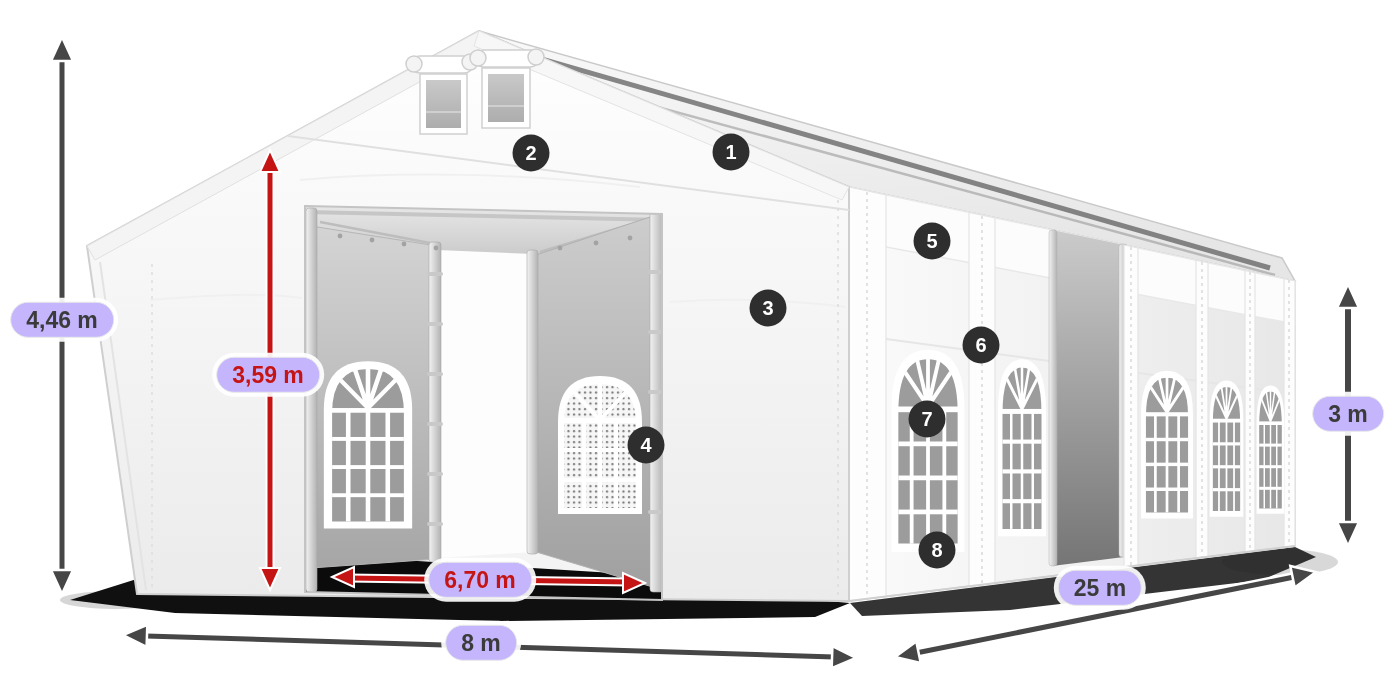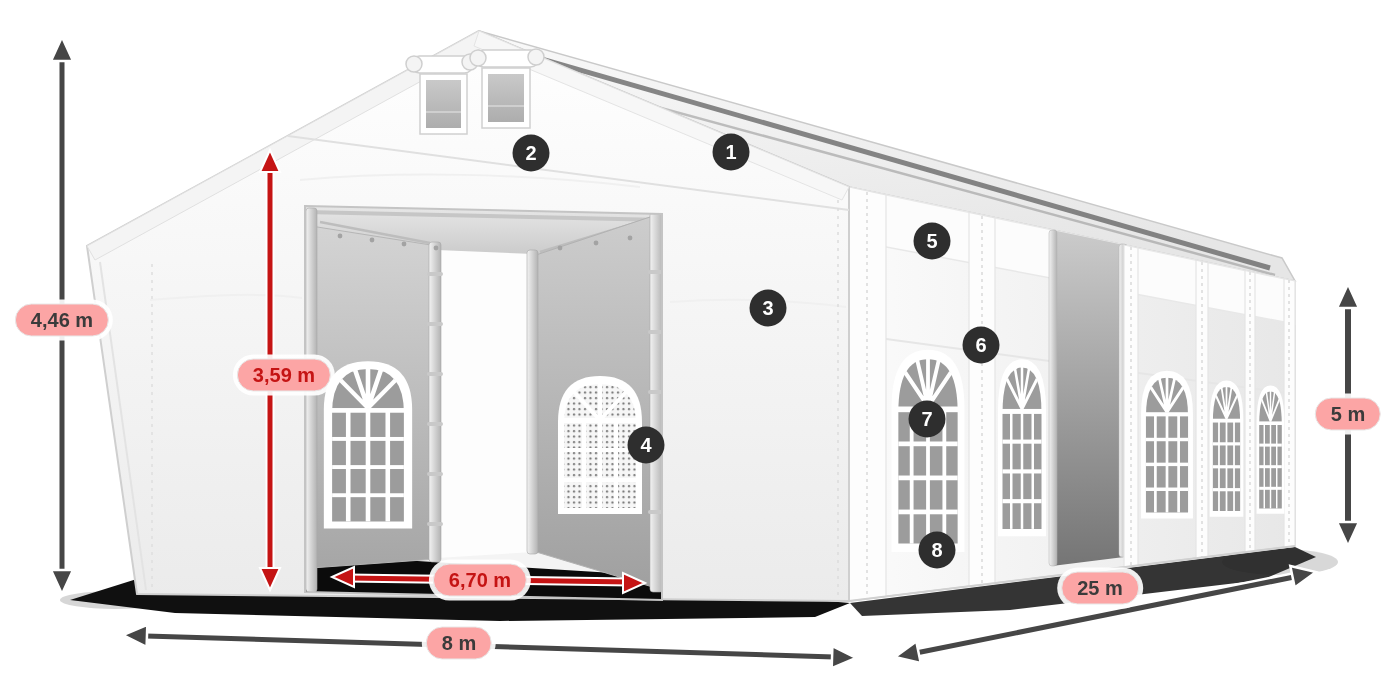--- a/index.html
+++ b/index.html
@@ -1,21 +1,21 @@
 <!DOCTYPE html>
 <html><head>
 <meta charset="utf-8">
 <style>
   html,body{margin:0;padding:0;background:#ffffff;}
   .stage{position:relative;width:1400px;height:700px;background:#ffffff;overflow:hidden;
          font-family:"Liberation Sans",sans-serif;}
   .stage > svg{position:absolute;left:0;top:0;}
-  .pill{position:absolute;transform:translate(-50%,-50%);background:#fca5a5;
+  .pill{position:absolute;transform:translate(-50%,-50%);background:#c4b5fd;
         border:1px solid #e8e8e8;box-shadow:0 0 0 4px rgba(255,255,255,.92);
-        border-radius:999px;padding:4px 15px;font-size:20px;font-weight:bold;
+        border-radius:999px;padding:4px 15px;font-size:23px;font-weight:bold;
         line-height:1.15;color:#3b3b3b;white-space:nowrap;z-index:5;}
   .pill.red{color:#c51414;}
   .badge{position:absolute;transform:translate(-50%,-50%);width:37px;height:37px;
          border-radius:50%;background:#2e2e2e;color:#ffffff;font-size:20px;
          font-weight:bold;display:flex;align-items:center;justify-content:center;z-index:6;}
 </style>
 </head>
 <body>
 
 <div class="stage">
@@ -265,25 +265,25 @@
   </g>
   <g>
     <line x1="1348" y1="302" x2="1348" y2="528" stroke="#ffffff" stroke-width="10"></line>
     <line x1="1348" y1="302" x2="1348" y2="528" stroke="#464646" stroke-width="6"></line>
     <polygon points="1348,284 1337,308 1359,308" fill="#464646" stroke="#ffffff" stroke-width="2.5"></polygon>
     <polygon points="1348,546 1337,522 1359,522" fill="#464646" stroke="#ffffff" stroke-width="2.5"></polygon>
   </g>
 </svg>
 
 <div class="pill" style="left:62px;top:320px">4,46 m</div>
-<div class="pill red" style="left:284px;top:375px">3,59 m</div>
+<div class="pill red" style="left:268px;top:375px">3,59 m</div>
 <div class="pill red" style="left:480px;top:580px">6,70 m</div>
-<div class="pill" style="left:459px;top:643px">8 m</div>
+<div class="pill" style="left:481px;top:643px">8 m</div>
 <div class="pill" style="left:1100px;top:588px">25 m</div>
-<div class="pill" style="left:1348px;top:414px">5 m</div>
+<div class="pill" style="left:1348px;top:414px">3 m</div>
 
 <div class="badge" style="left:731px;top:152px">1</div>
 <div class="badge" style="left:531px;top:153px">2</div>
 <div class="badge" style="left:768px;top:308px">3</div>
 <div class="badge" style="left:646px;top:445px">4</div>
 <div class="badge" style="left:932px;top:241px">5</div>
 <div class="badge" style="left:981px;top:345px">6</div>
 <div class="badge" style="left:927px;top:419px">7</div>
 <div class="badge" style="left:937px;top:550px">8</div>
 

